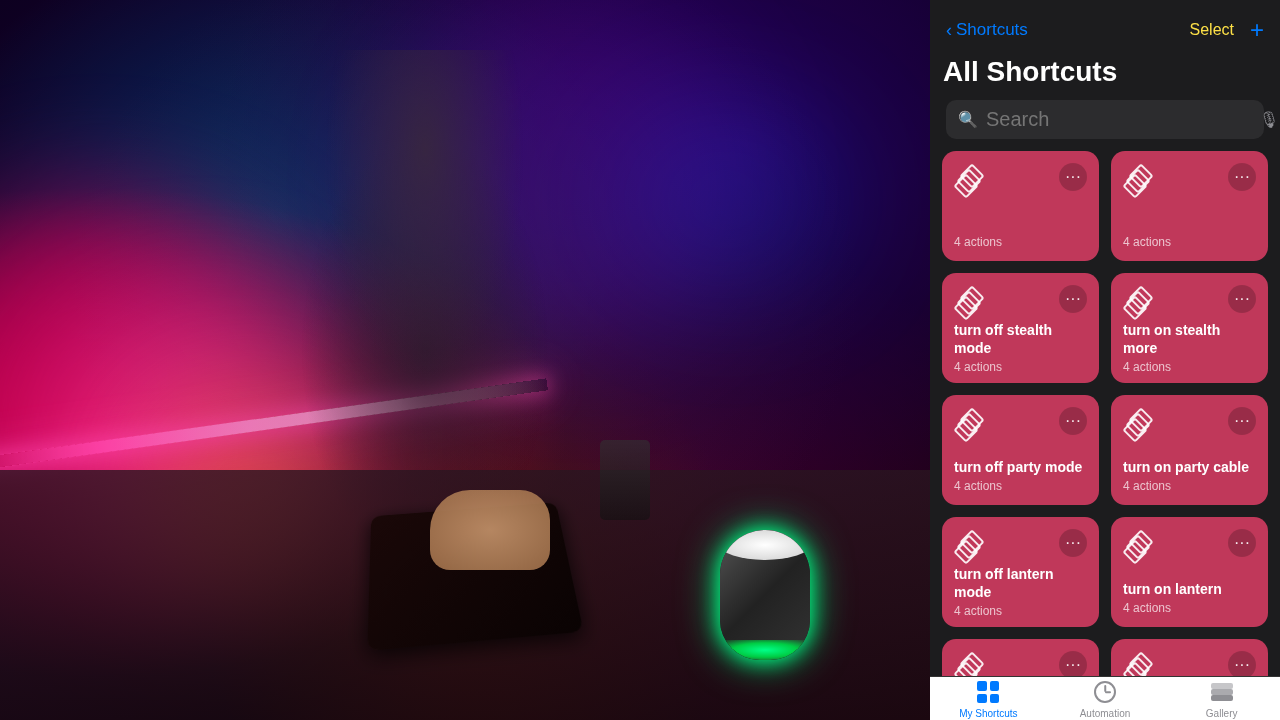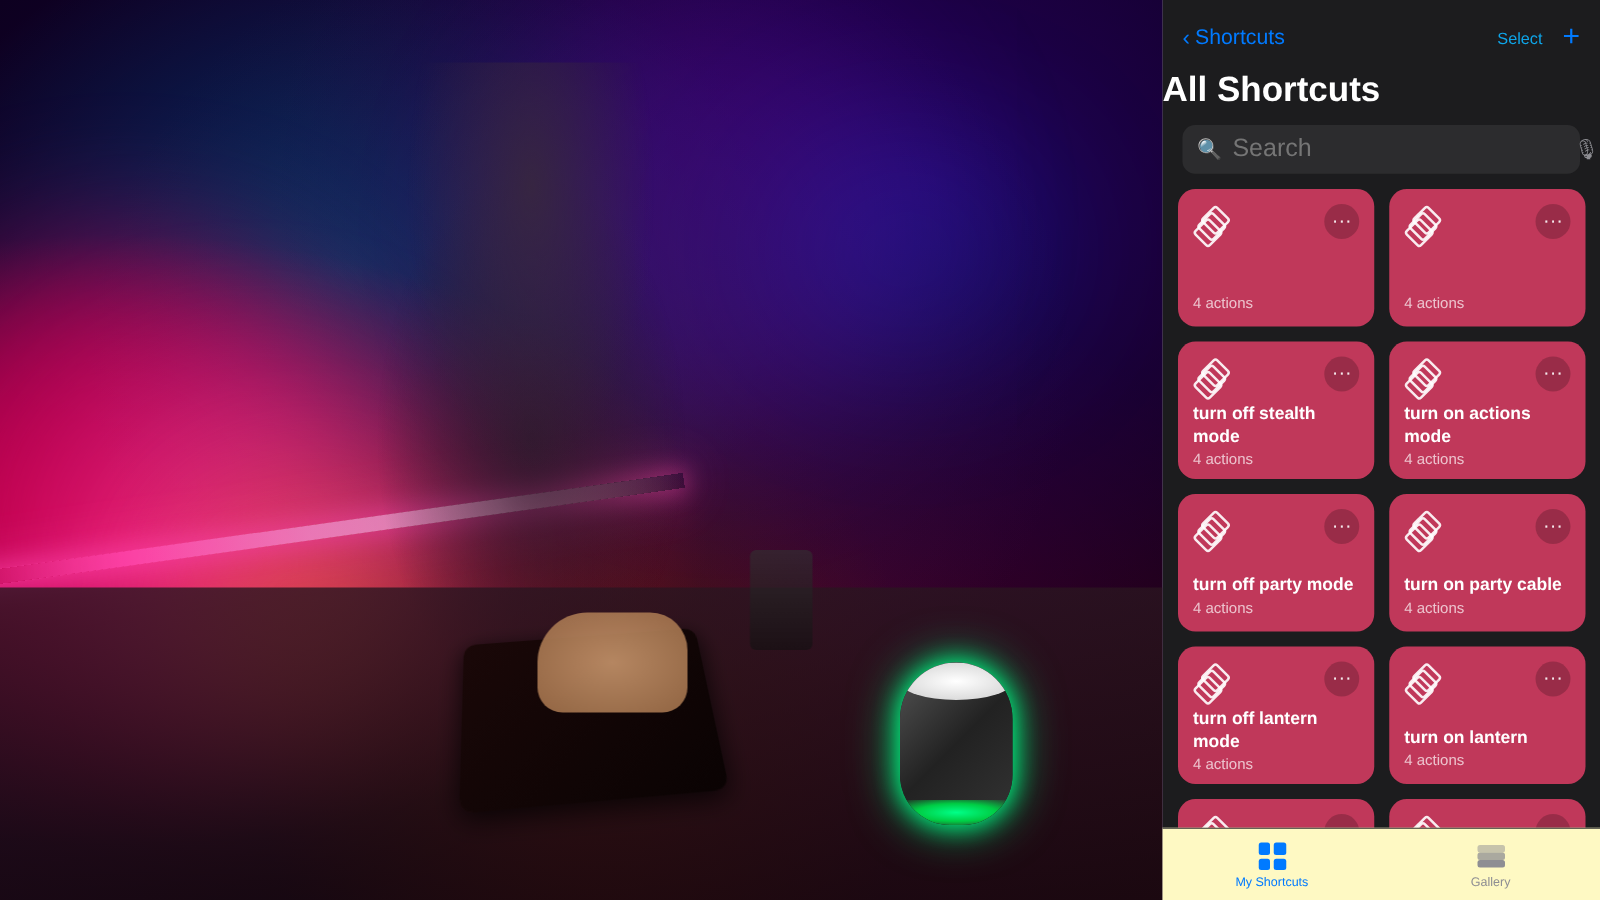--- a/index.html
+++ b/index.html
@@ -188,38 +188,38 @@
       font-weight: 300;
     }
 
     .nav-actions {
       display: flex;
       align-items: center;
       gap: 16px;
     }
 
     .nav-select {
-      color: #0ea5e9;
-      font-size: 13px;
+      color: #fde047;
+      font-size: 16px;
       cursor: pointer;
     }
 
     .nav-plus {
       color: #007aff;
       font-size: 24px;
       cursor: pointer;
       font-weight: 300;
     }
 
     
     .page-title {
       color: #ffffff;
       font-size: 28px;
       font-weight: 700;
-      padding: 4px 0 12px;
+      padding: 4px 13px 12px;
     }
 
     
     .search-container {
       padding: 0 16px 12px;
     }
 
     .search-bar {
       background: #2c2c2e;
       border-radius: 10px;
@@ -337,22 +337,22 @@
       color: rgba(255,255,255,0.7);
       font-size: 12px;
     }
 
     
     .tab-bar {
       position: absolute;
       bottom: 0;
       right: 0;
       width: 350px;
-      height: 58px;
-      background: #fef9c3;
+      height: 44px;
+      background: #ffffff;
       border-top: 1px solid #333;
       display: flex;
       align-items: center;
       justify-content: space-around;
     }
 
     .tab-item {
       display: flex;
       flex-direction: column;
       align-items: center;
@@ -551,21 +551,21 @@
             <span></span>
               <span></span>
               <span></span>
           </div>
         </div>
         <div class="card-more-btn">
           <span class="card-more-dots">···</span>
         </div>
       </div>
       <div class="card-bottom">
-        <div class="card-title">turn on actions mode</div>
+        <div class="card-title">turn on stealth more</div>
         <div class="card-subtitle">4 actions</div>
       </div>
     </div>
       <div class="shortcut-card">
       <div class="card-top">
         <div class="card-icon">
           <div class="layers-icon">
             <span></span>
               <span></span>
               <span></span>
@@ -679,20 +679,26 @@
           <span></span>
             <span></span>
             <span></span>
             <span></span>
         </div>
       </div>
       <span class="tab-label">My Shortcuts</span>
     </div>
     <div class="tab-item inactive">
       <div class="tab-icon-container">
+        <div class="tab-automation-icon"></div>
+      </div>
+      <span class="tab-label">Automation</span>
+    </div>
+    <div class="tab-item inactive">
+      <div class="tab-icon-container">
         <div class="tab-gallery-icon">
           <span></span>
             <span></span>
             <span></span>
         </div>
       </div>
       <span class="tab-label">Gallery</span>
     </div>
   </div>
 </div>

